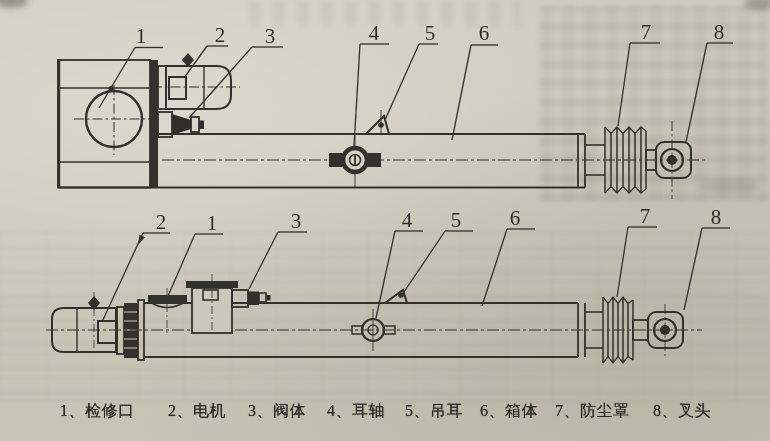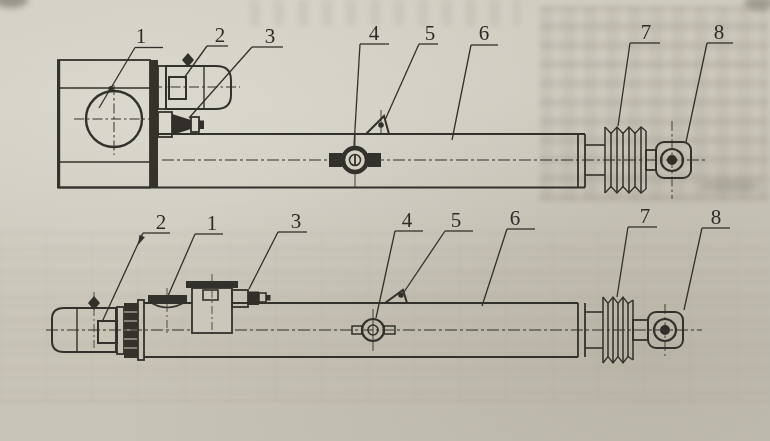--- a/index.html
+++ b/index.html
@@ -283,13 +283,23 @@
         <text class="co" x="645" y="223" text-anchor="middle">7</text>
       </g>
       <g>
         <line class="ln" x1="702" y1="228" x2="730" y2="228"></line>
           <line class="ln" x1="702" y1="228" x2="684" y2="310"></line>
         <text class="co" x="716" y="224" text-anchor="middle">8</text>
       </g>
     </g>
   </svg>
 
+  <div class="legend">
+    <span style="left:60px">1、检修口</span>
+    <span style="left:168px">2、电机</span>
+    <span style="left:248px">3、阀体</span>
+    <span style="left:327px">4、耳轴</span>
+    <span style="left:405px">5、吊耳</span>
+    <span style="left:480px">6、箱体</span>
+    <span style="left:555px">7、防尘罩</span>
+    <span style="left:653px">8、叉头</span>
+  </div>
 </div>
 
 </body></html>

